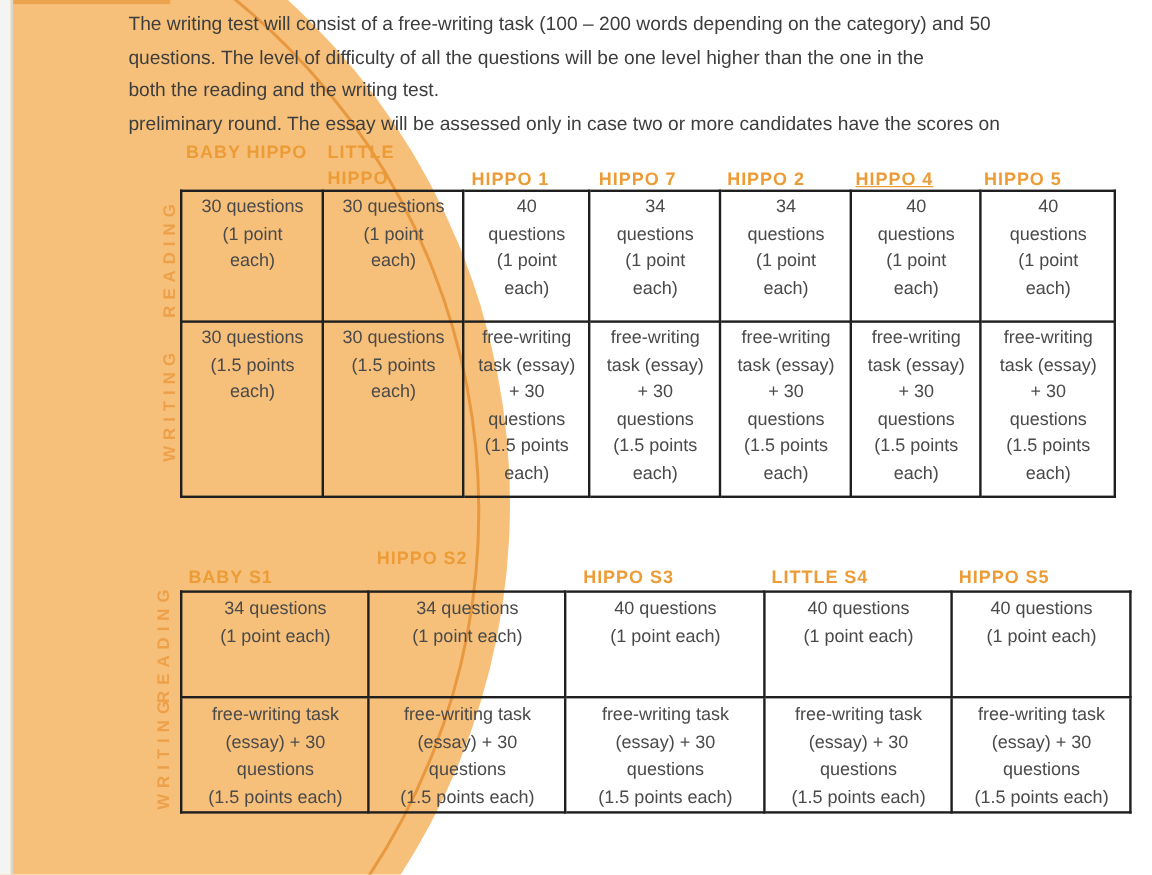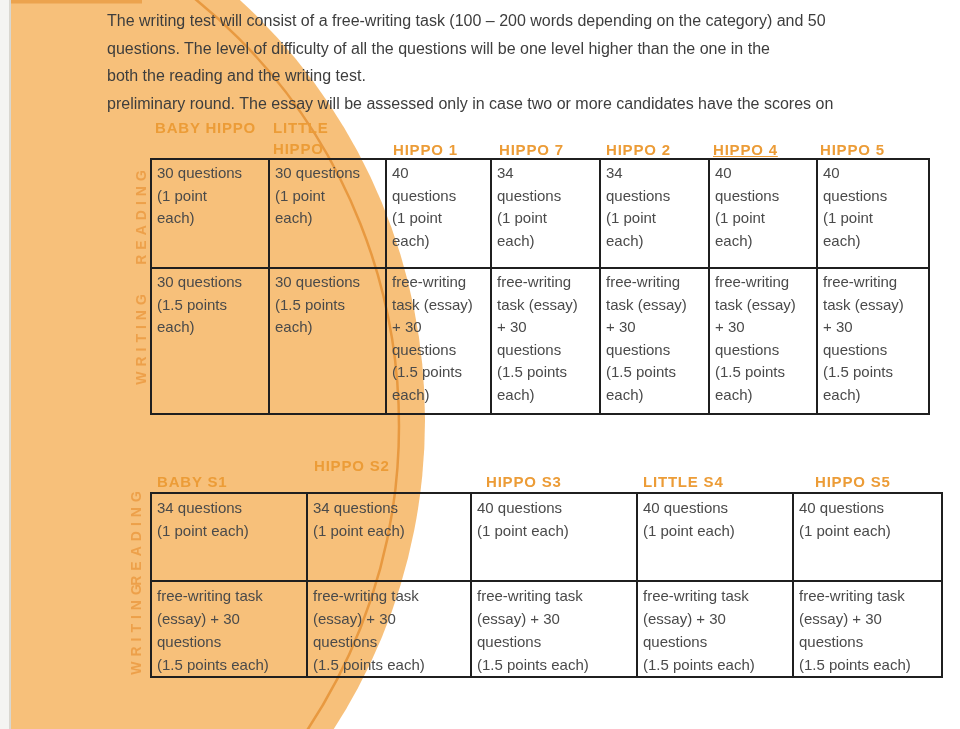--- a/index.html
+++ b/index.html
@@ -59,21 +59,21 @@
 HIPPO</div>
     <div class="colhead" style="left:393px;top:139px;">HIPPO 1</div>
     <div class="colhead" style="left:499px;top:139px;">HIPPO 7</div>
     <div class="colhead" style="left:606px;top:139px;">HIPPO 2</div>
     <div class="colhead" style="left:713px;top:139px;text-decoration:underline;">HIPPO 4</div>
     <div class="colhead" style="left:820px;top:139px;">HIPPO 5</div>
 
     <div class="rot" style="left:71px;top:207px;">READING</div>
     <div class="rot" style="left:71px;top:329px;">WRITING</div>
 
-    <table class="grid t1" style="left:150px;top:158px;">
+    <table class="grid t1" style="left:150px;top:158px;text-align:center;">
       <colgroup>
         <col style="width:118px">
           <col style="width:117px">
           <col style="width:105px">
         <col style="width:109px">
           <col style="width:109px">
           <col style="width:108px">
           <col style="width:112px">
       </colgroup>
       <tbody>
@@ -143,26 +143,26 @@
 (1.5 points
 each)</td>
       </tr>
     </tbody>
       </table>
 
     <div class="colhead" style="left:157px;top:471px;">BABY S1</div>
     <div class="colhead" style="left:314px;top:455px;">HIPPO S2</div>
     <div class="colhead" style="left:486px;top:471px;">HIPPO S3</div>
     <div class="colhead" style="left:643px;top:471px;">LITTLE S4</div>
-    <div class="colhead" style="left:799px;top:471px;margin-left:16px;">HIPPO S5</div>
+    <div class="colhead" style="left:799px;top:471px;">HIPPO S5</div>
 
     <div class="rot" style="left:66px;top:528px;">READING</div>
     <div class="rot" style="left:66px;top:619px;">WRITING</div>
 
-    <table class="grid t2" style="left:150px;top:492px;">
+    <table class="grid t2" style="left:150px;top:492px;text-align:center;">
       <colgroup>
         <col style="width:156px">
           <col style="width:164px">
           <col style="width:166px">
         <col style="width:156px">
           <col style="width:149px">
       </colgroup>
       <tbody>
           <tr style="height:88px">
         <td>34 questions

